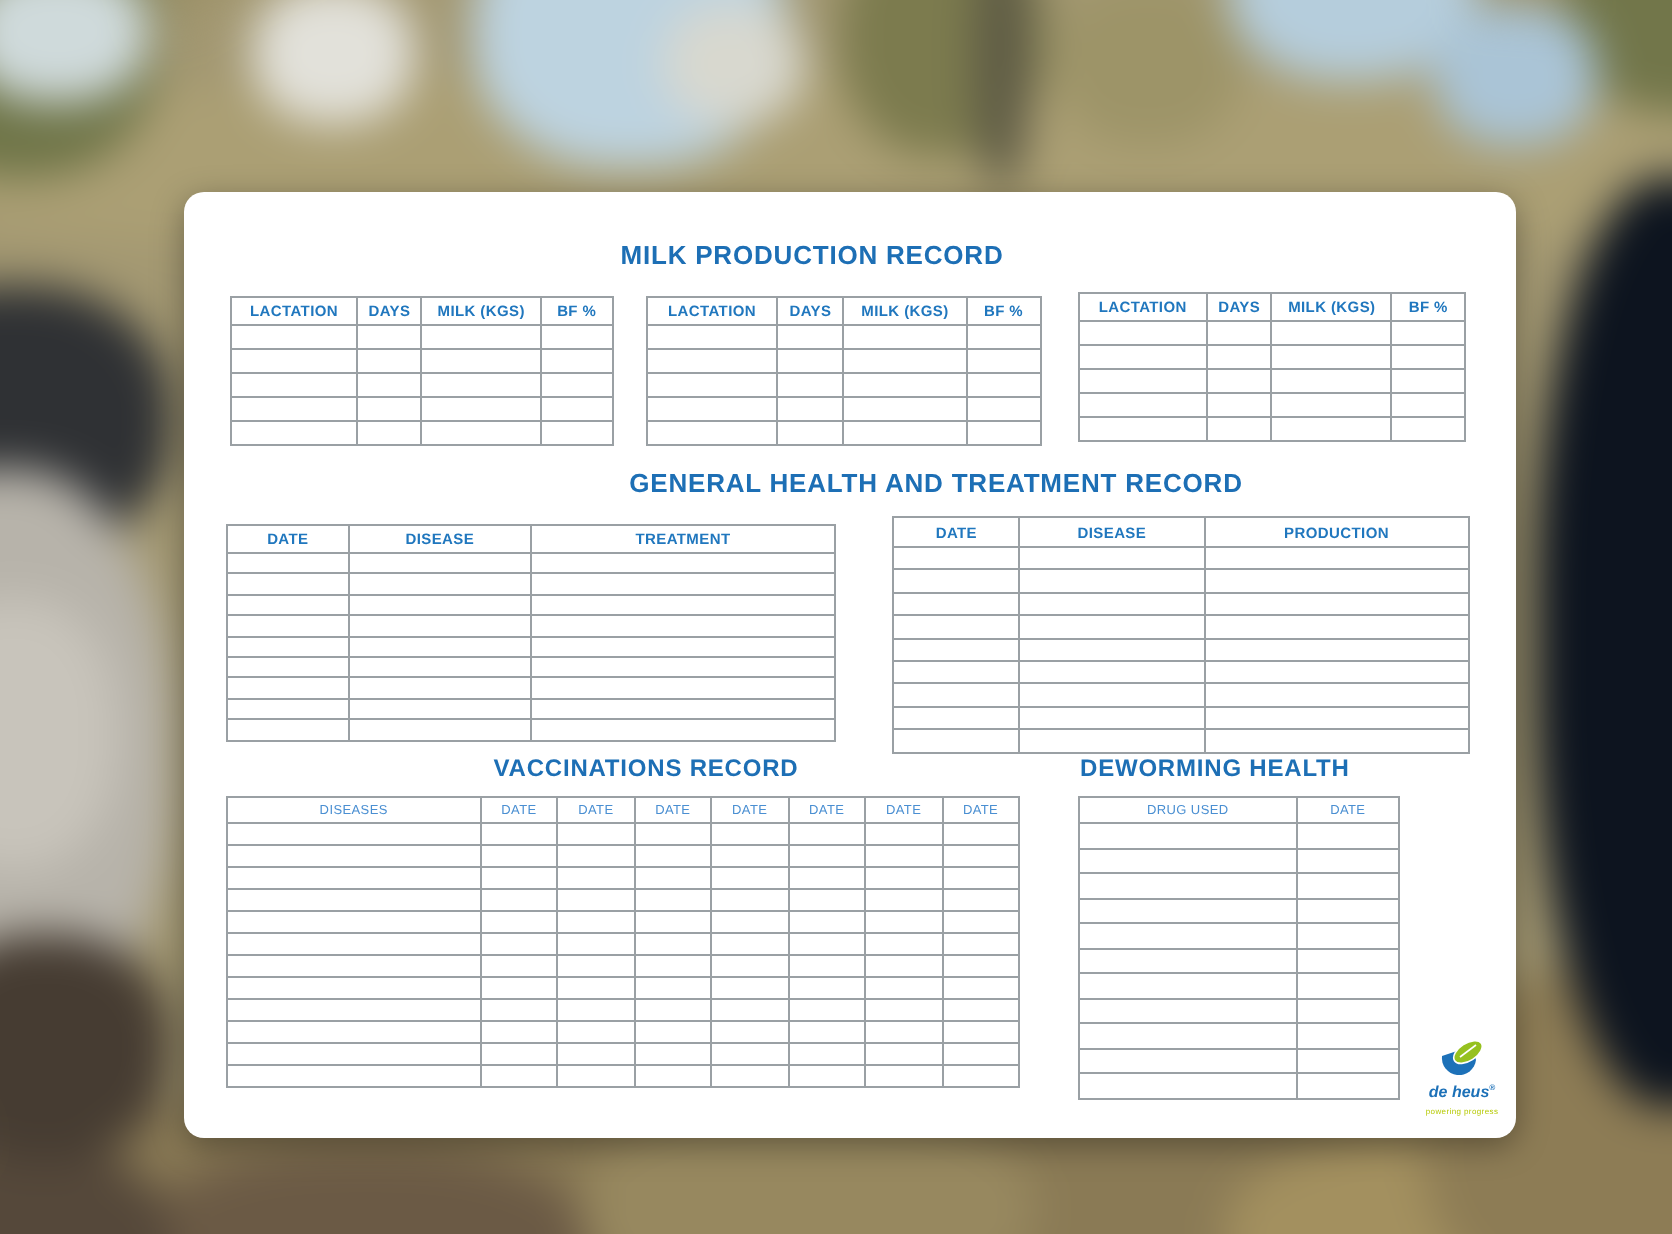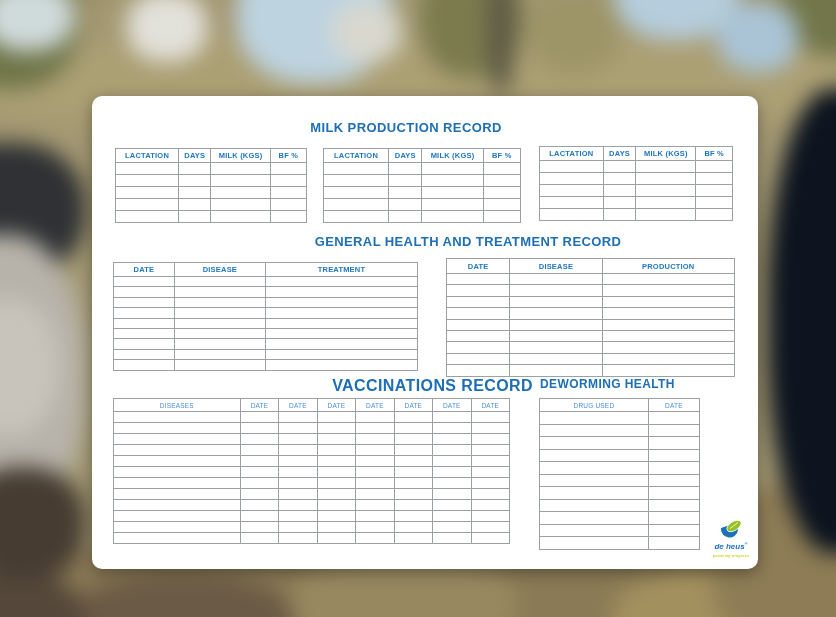--- a/index.html
+++ b/index.html
@@ -33,21 +33,21 @@
   .b-grass3{left:598px;top:548px;width:210px;height:95px;background:#a3905f;}
   .b-grass4{left:-20px;top:552px;width:130px;height:95px;background:#55483a;}
   .b-grassR{left:690px;top:470px;width:165px;height:160px;background:#8d7c55;}
 
   
   .sheet{position:absolute;left:92px;top:96px;width:666px;height:473px;background:#ffffff;
          box-shadow:0 4px 16px rgba(0,0,0,0.35);border-radius:10px;}
   .title{position:absolute;font-weight:bold;color:var(--title-blue,#1d6fb5);letter-spacing:.4px;}
   .milk-title{left:0;width:628px;top:24px;font-size:13px;text-align:center;}
   .health-title{left:0;width:680px;top:138px;font-size:13px;text-align:center;padding-left:36px;}
-  .vacc-title{left:21px;width:420px;top:281px;font-size:16px;text-align:right;}
+  .vacc-title{left:21px;width:420px;top:281px;font-size:12px;text-align:center;}
   .dew-title{left:448px;top:281px;font-size:12px;}
 
   table{position:absolute;border-collapse:collapse;table-layout:fixed;background:#fff;
         border:1.5px solid #75797c;}
   th,td{border:1px solid #9aa0a4;padding:0;overflow:hidden;white-space:nowrap;}
   th{font-weight:bold;color:var(--header-blue,#2077be);font-size:7.5px;letter-spacing:.2px;
      text-align:center;vertical-align:middle;}
 
   .milk-table{width:192px;}
   .milk-table th{height:13px;}

